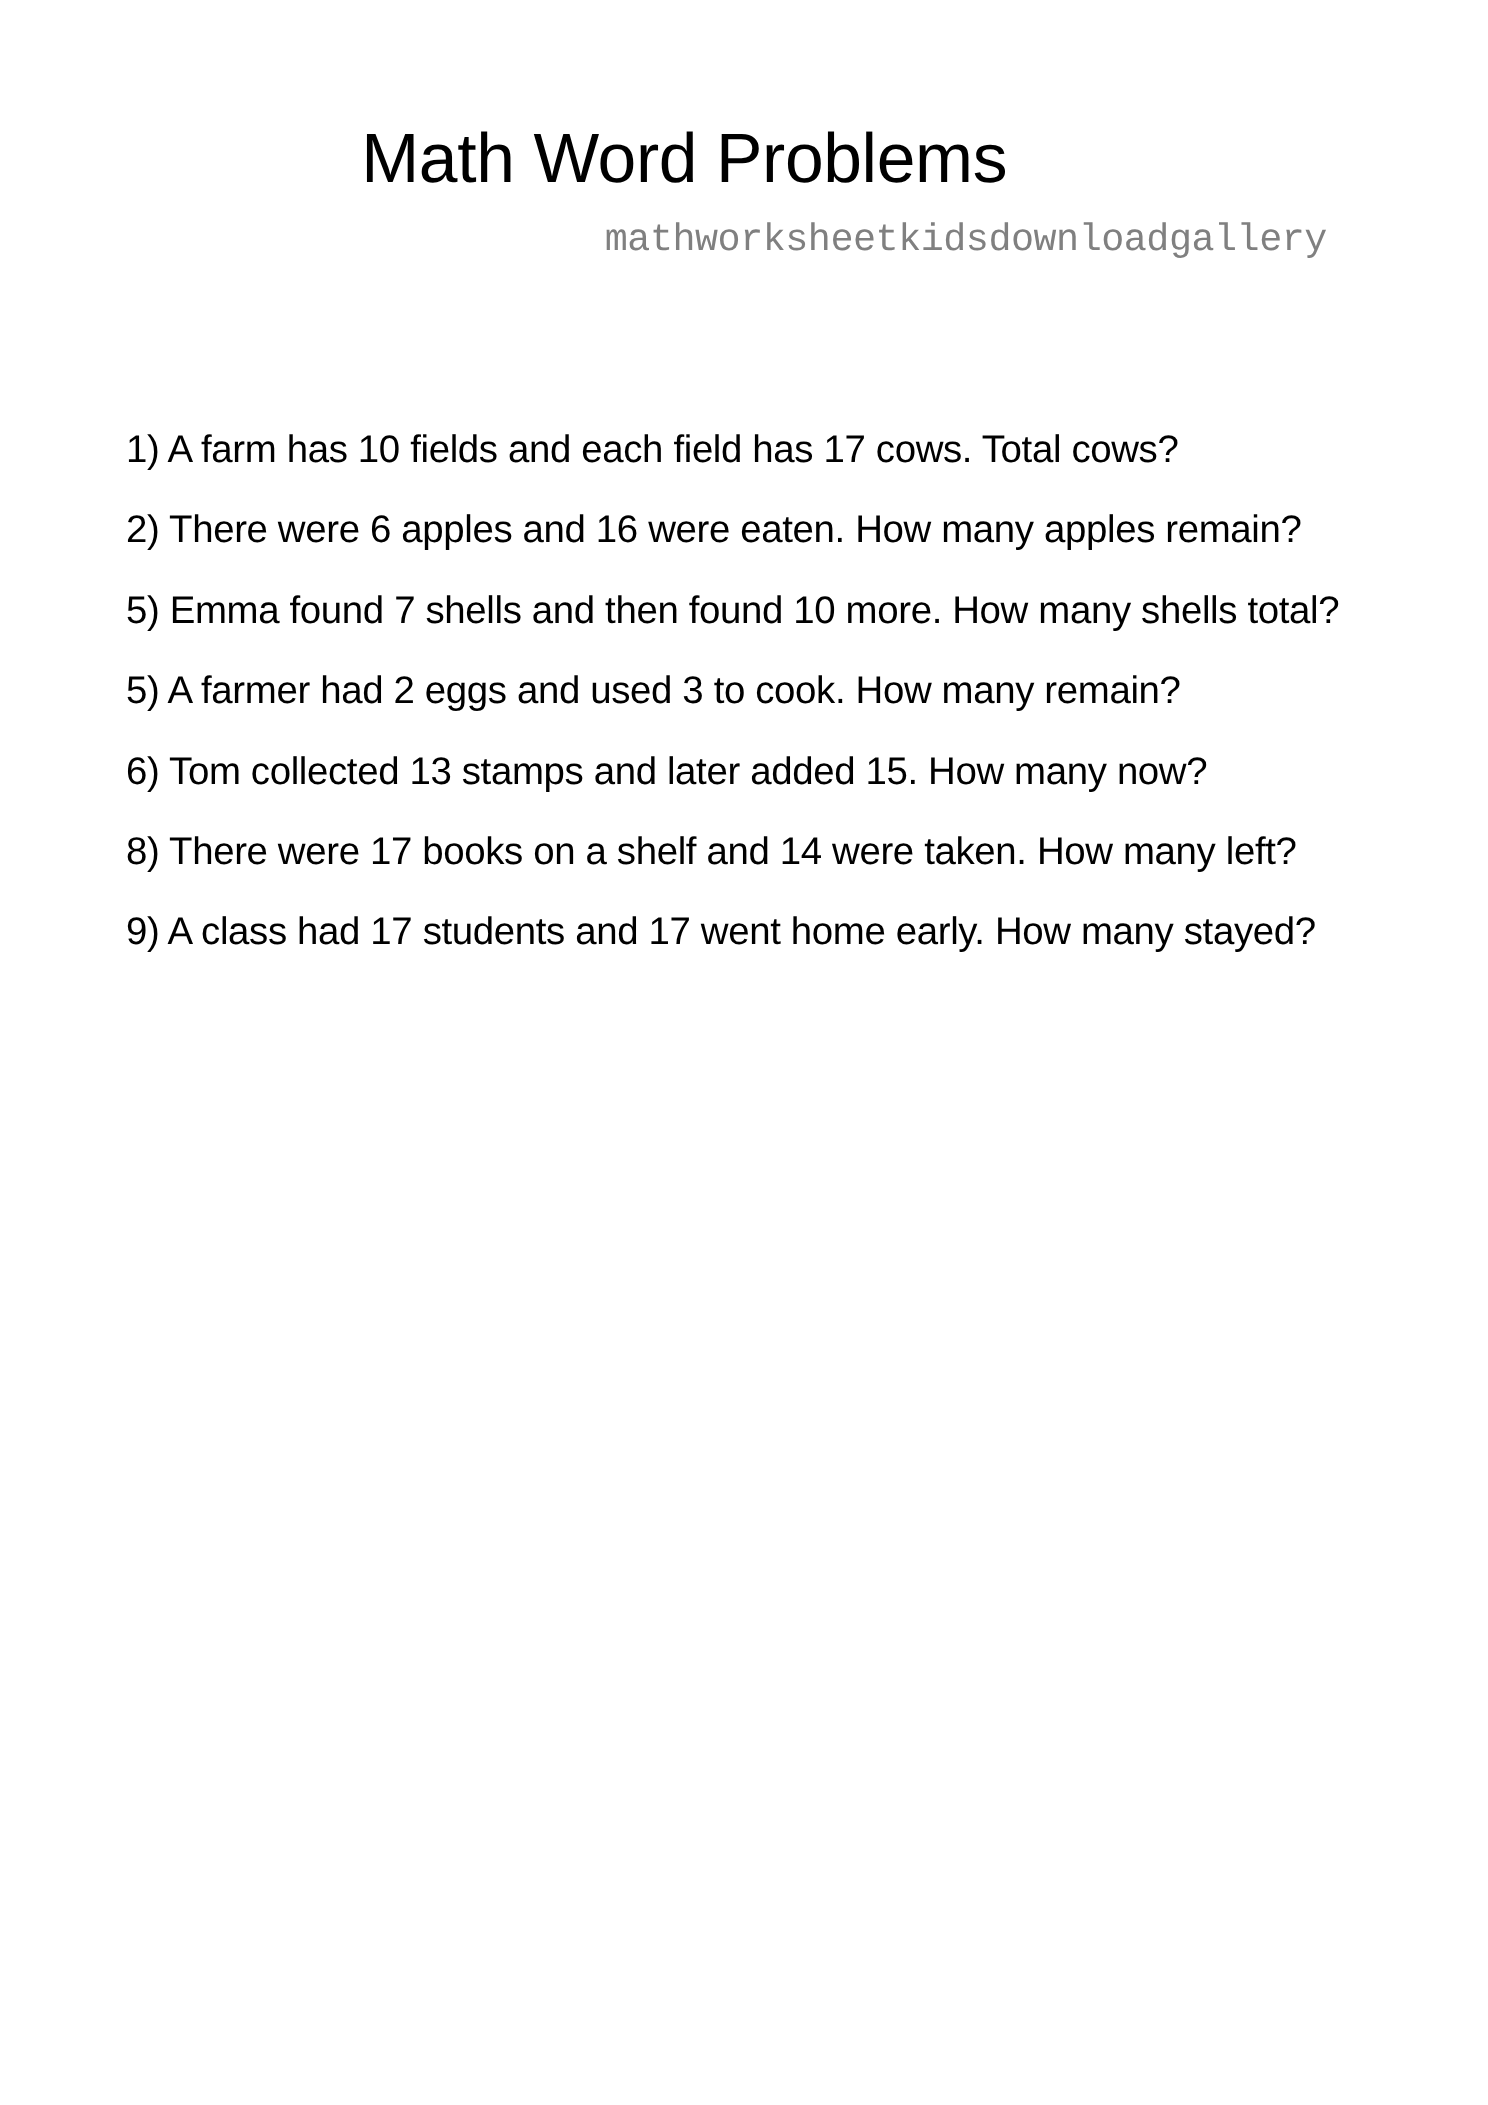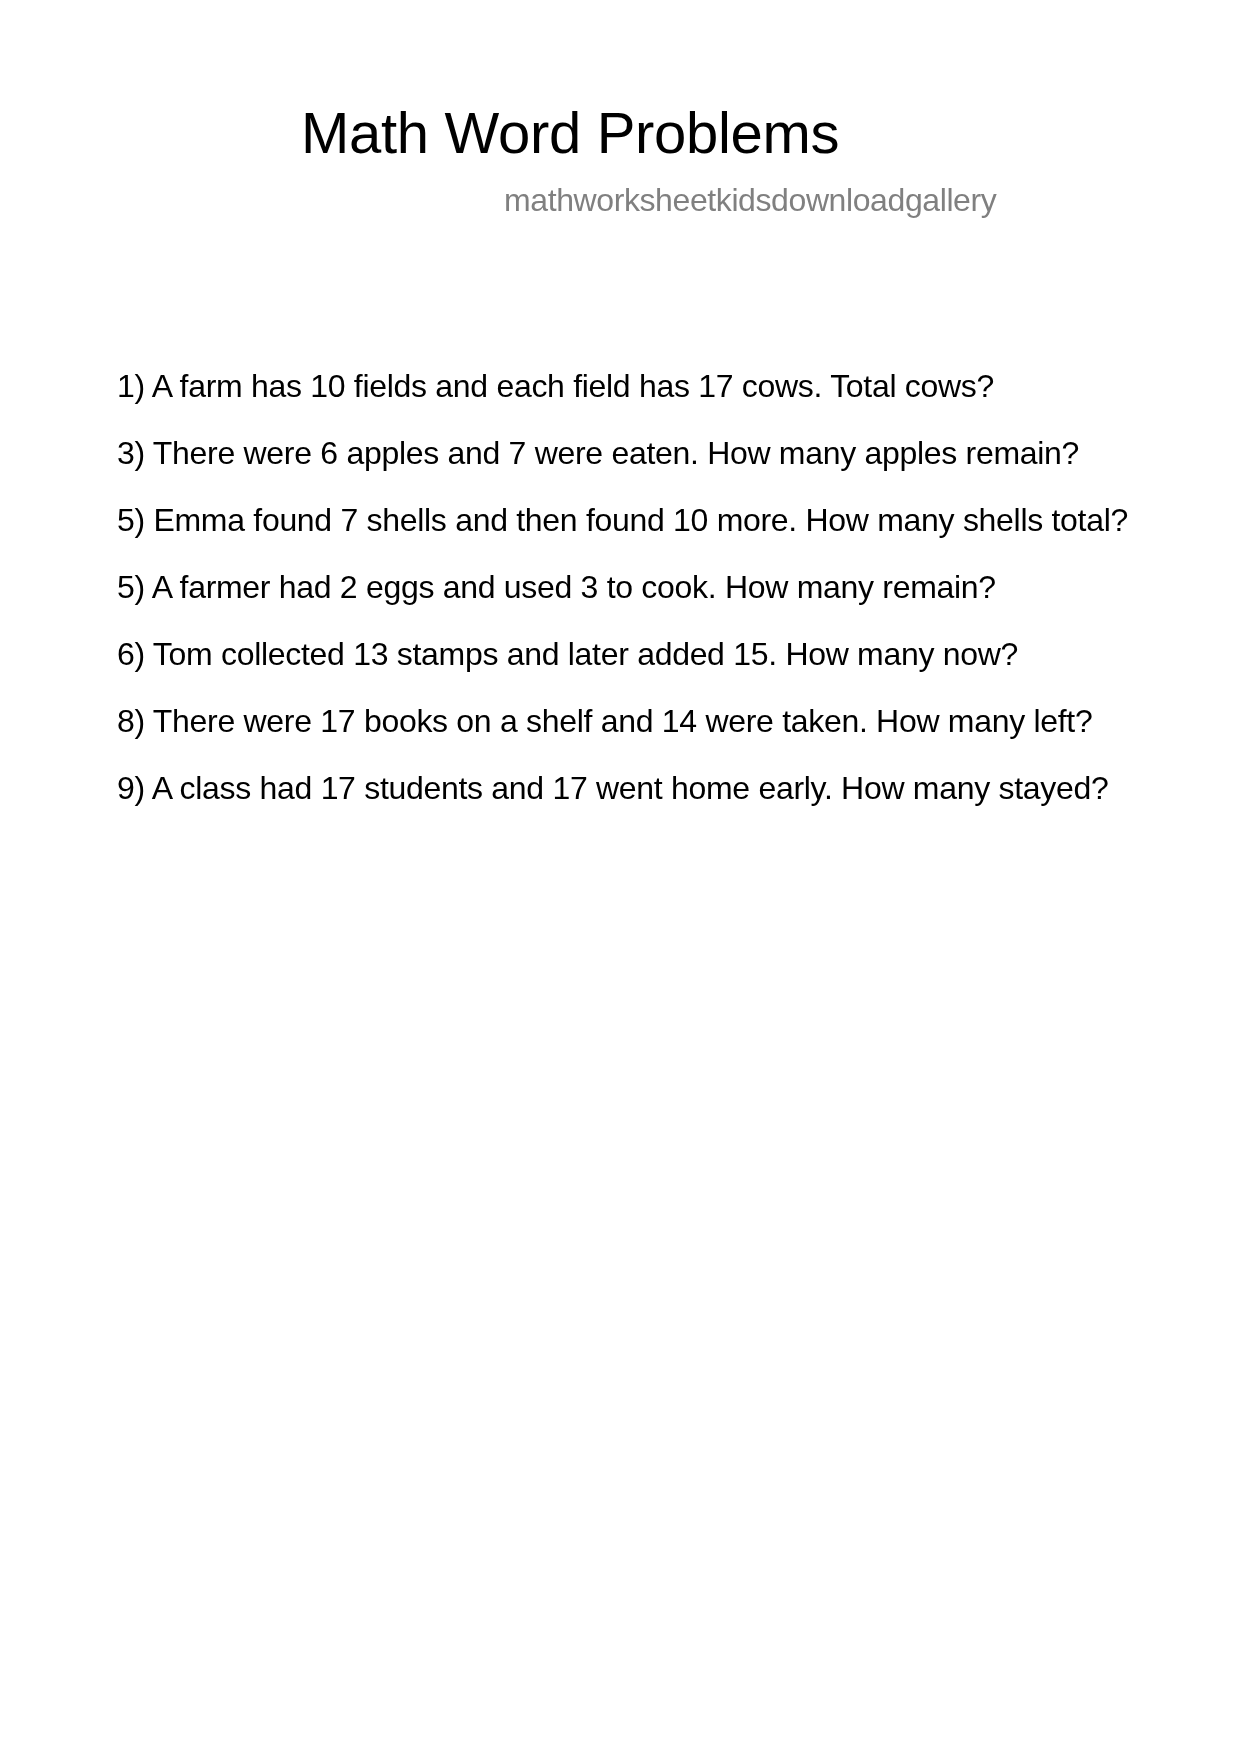--- a/index.html
+++ b/index.html
@@ -1,31 +1,31 @@
 <!DOCTYPE html>
 <html><head>
 <meta charset="utf-8">
 <style>
   html, body { margin: 0; padding: 0; background: #ffffff; }
   body { width: 1240px; height: 1754px; position: relative; overflow: hidden;
          font-family: "Liberation Sans", sans-serif; color: #000; }
   .title { position: absolute; left: 301px; top: 98px; font-size: 58px; line-height: 70px;
            white-space: nowrap; letter-spacing: -0.3px; }
   .subtitle { position: absolute; left: 504px; top: 180px; font-size: 32px; line-height: 40px;
-              color: #808080; white-space: nowrap; letter-spacing: -0.4px; }
-  .problems { position: absolute; left: 101px; top: 350px; width: 1060px; margin: 16px; padding: 0; list-style: none; }
+              color: #808080; white-space: nowrap; letter-spacing: -0.4px; font-family: Liberation Mono, monospace; }
+  .problems { position: absolute; left: 101px; top: 350px; width: 1060px; margin: 4px; padding: 0; list-style: none; }
   .problem { font-size: 32px; line-height: 41px; margin: 0 0 26px 0; letter-spacing: -0.3px; }
 </style>
 </head>
 <body>
 
 <div class="title">Math Word Problems</div>
 <div class="subtitle">mathworksheetkidsdownloadgallery</div>
 
 <ol class="problems">
   <li class="problem">1) A farm has 10 fields and each field has 17 cows. Total cows?</li>
-  <li class="problem">3) There were 6 apples and 7 were eaten. How many apples remain?</li>
+  <li class="problem">2) There were 6 apples and 16 were eaten. How many apples remain?</li>
   <li class="problem">5) Emma found 7 shells and then found 10 more. How many shells total?</li>
   <li class="problem">5) A farmer had 2 eggs and used 3 to cook. How many remain?</li>
   <li class="problem">6) Tom collected 13 stamps and later added 15. How many now?</li>
   <li class="problem">8) There were 17 books on a shelf and 14 were taken. How many left?</li>
   <li class="problem">9) A class had 17 students and 17 went home early. How many stayed?</li>
 </ol>
 
 </body></html>

